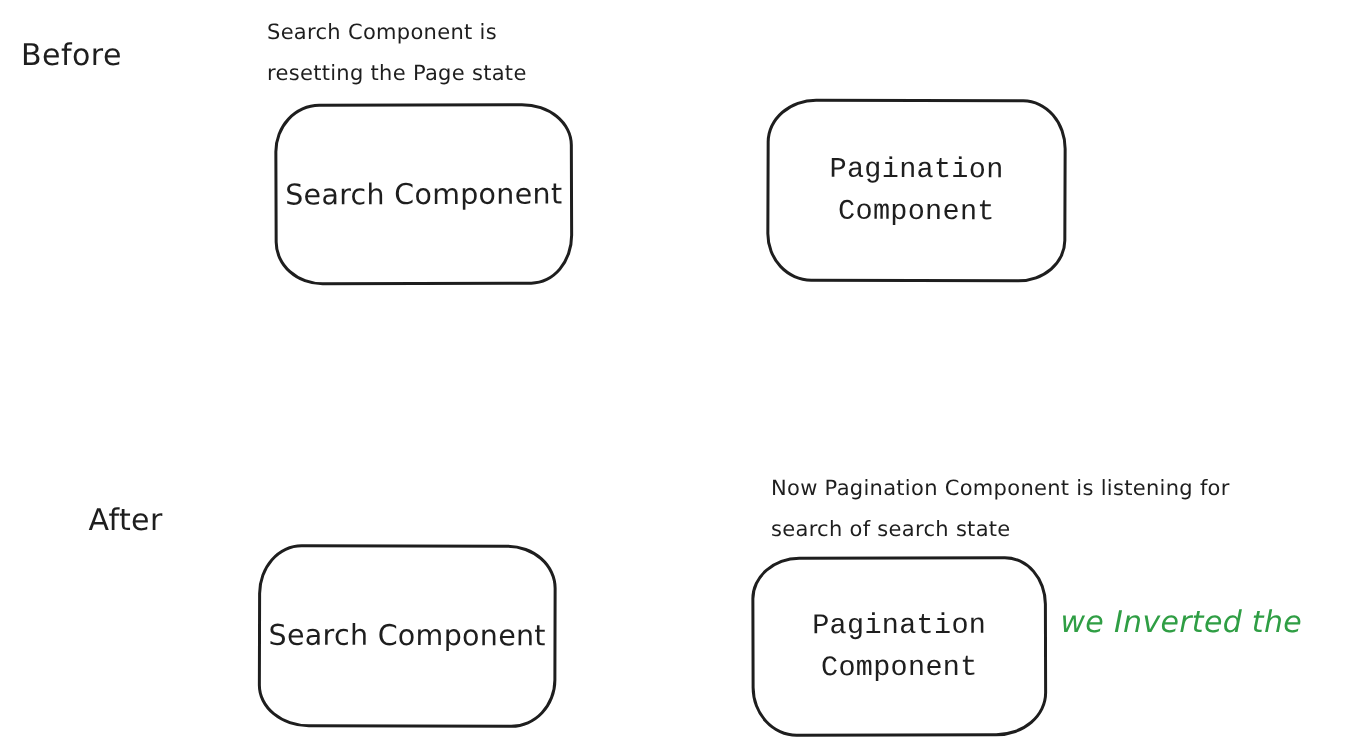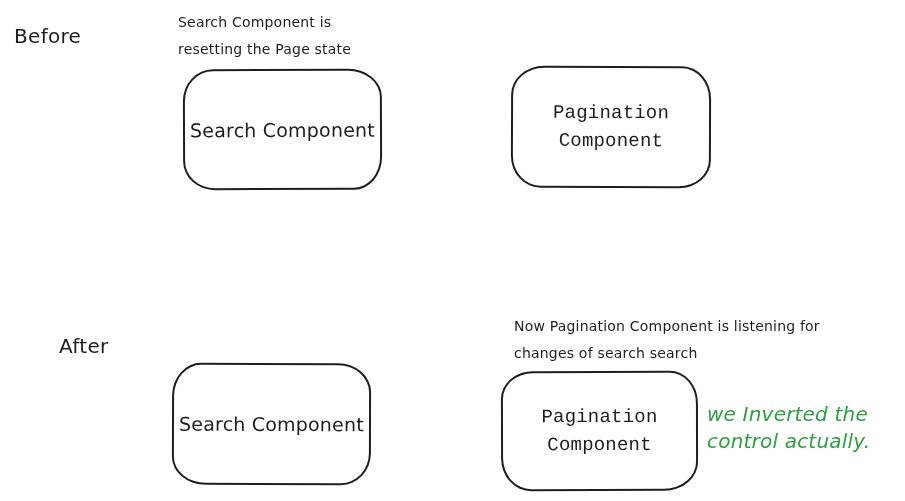--- a/index.html
+++ b/index.html
@@ -90,29 +90,28 @@
   </div>
 
   <div class="abs sketch-box box-pagination-before">
     <span class="box-label narrow-wrap">Pagination Component</span>
   </div>
 
   <div class="abs label" style="left:12px; top:334px;margin-left:47px;">After</div>
 
   <div class="abs caption" style="left:478px; top:313px;margin-left:36px;">
     <div>Now Pagination Component is listening for</div>
-    <div>changes of search search</div>
+    <div>search of search state</div>
   </div>
 
   <div class="abs sketch-box box-search-after">
     <span class="box-label">Search Component</span>
   </div>
 
   <div class="abs sketch-box box-pagination-after">
     <span class="box-label narrow-wrap">Pagination Component</span>
   </div>
 
   <div class="abs note" style="left:707px; top:401px;">
     <div>we Inverted the</div>
-    <div>control actually.</div>
   </div>
 
 </div>
 
 </body></html>

